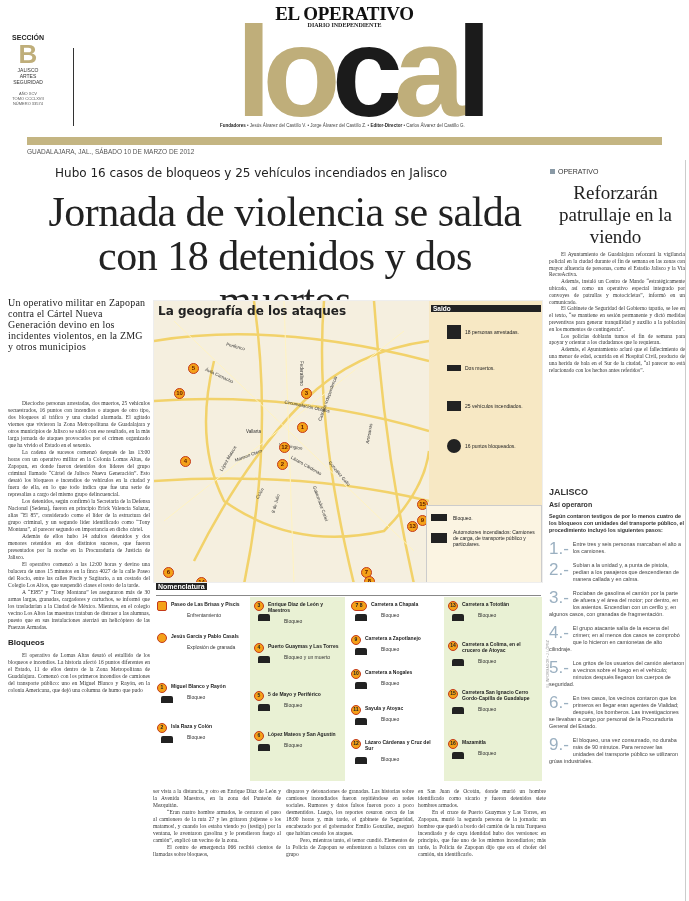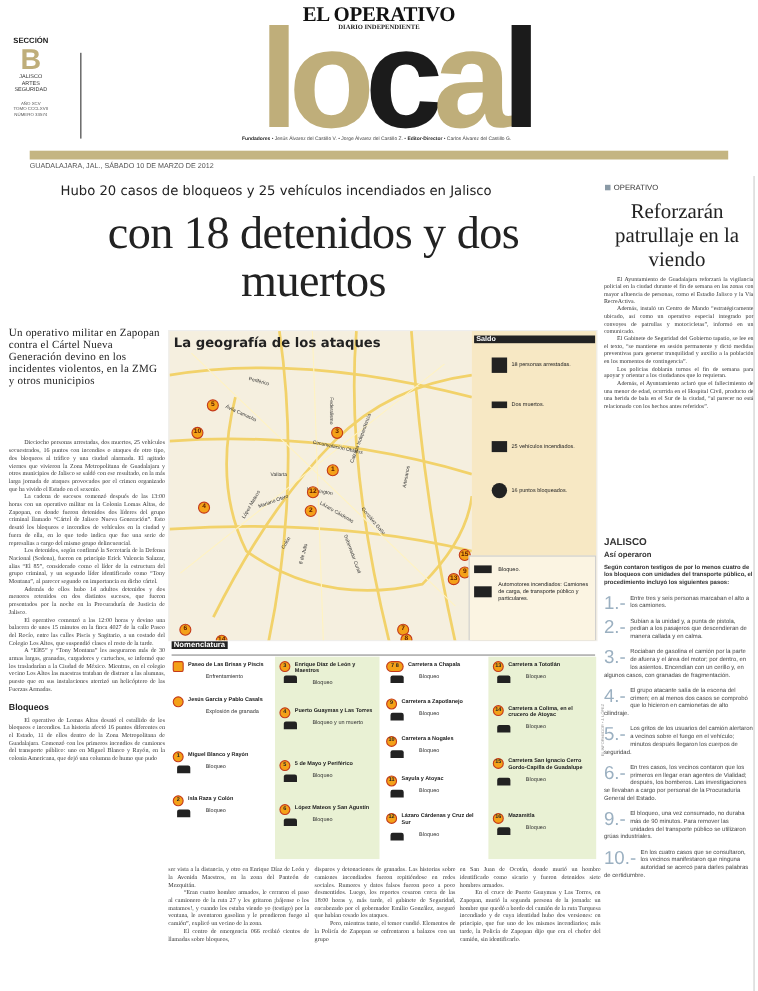--- a/index.html
+++ b/index.html
@@ -81,22 +81,23 @@
     <div>TOMO CCCLXVII</div>
     <div>NÚMERO 33574</div>
   </div>
 </div>
 <div class="abs vline"></div>
 
 <div class="abs founders"><b>Fundadores</b><span> • Jesús Álvarez del Castillo V. • Jorge Álvarez del Castillo Z. • </span><b>Editor-Director</b><span> • Carlos Álvarez del Castillo G.</span></div>
 <div class="abs goldbar"></div>
 <div class="abs dateline">GUADALAJARA, JAL., SÁBADO 10 DE MARZO DE 2012</div>
 
-<div class="abs kicker">Hubo 20 casos de bloqueos y 25 vehículos incendiados en Jalisco</div>
+<div class="abs kicker">Hubo 16 casos de bloqueos y 25 vehículos incendiados en Jalisco</div>
 <div class="abs headline">
+  <div>Jornada de violencia se salda</div>
   <div>con 18 detenidos y dos muertos</div>
 </div>
 <div class="abs subhead">Un operativo militar en Zapopan contra el Cártel Nueva Generación devino en los incidentes violentos, en la ZMG y otros municipios</div>
 
 <div class="abs col col1">
   <p>Dieciocho personas arrestadas, dos muertos, 25 vehículos secuestrados, 16 puntos con incendios o ataques de otro tipo, dos bloqueos al tráfico y una ciudad alarmada. El agitado viernes que vivieron la Zona Metropolitana de Guadalajara y otros municipios de Jalisco se saldó con ese resultado, en la más larga jornada de ataques provocados por el crimen organizado que ha vivido el Estado en el sexenio.</p>
   <p>La cadena de sucesos comenzó después de las 13:00 horas con un operativo militar en la Colonia Lomas Altas, de Zapopan, en donde fueron detenidos dos líderes del grupo criminal llamado “Cártel de Jalisco Nueva Generación”. Esto desató los bloqueos e incendios de vehículos en la ciudad y fuera de ella, en lo que todo indica que fue una serie de represalias a cargo del mismo grupo delincuencial.</p>
   <p>Los detenidos, según confirmó la Secretaría de la Defensa Nacional (Sedena), fueron en principio Erick Valencia Salazar, alias “El 85”, considerado como el líder de la estructura del grupo criminal, y un segundo líder identificado como “Tony Montana”, al parecer segundo en importancia en dicho cártel.</p>
   <p>Además de ellos hubo 14 adultos detenidos y dos menores retenidos en dos distintos sucesos, que fueron presentados por la noche en la Procuraduría de Justicia de Jalisco.</p>
   <p>El operativo comenzó a las 12:00 horas y devino una balacera de unos 15 minutos en la finca 4027 de la calle Paseo del Rocío, entre las calles Piscis y Sagitario, a un costado del Colegio Los Altos, que suspendió clases el resto de la tarde.</p>
@@ -329,15 +330,14 @@
   <div class="t1">JALISCO</div>
   <div class="t2">Así operaron</div>
   <div class="intro">Según contaron testigos de por lo menos cuatro de los bloqueos con unidades del transporte público, el procedimiento incluyó los siguientes pasos:</div>
   <div class="step"><span class="num">1.-</span><span>Entre tres y seis personas marcaban el alto a los camiones.</span></div>
   <div class="step"><span class="num">2.-</span><span>Subían a la unidad y, a punta de pistola, pedían a los pasajeros que descendieran de manera callada y en calma.</span></div>
   <div class="step"><span class="num">3.-</span><span>Rociaban de gasolina el camión por la parte de afuera y el área del motor; por dentro, en los asientos. Encendían con un cerillo y, en algunos casos, con granadas de fragmentación.</span></div>
   <div class="step"><span class="num">4.-</span><span>El grupo atacante salía de la escena del crimen; en al menos dos casos se comprobó que lo hicieron en camionetas de alto cilindraje.</span></div>
   <div class="step"><span class="num">5.-</span><span>Los gritos de los usuarios del camión alertaron a vecinos sobre el fuego en el vehículo; minutos después llegaron los cuerpos de seguridad.</span></div>
   <div class="step"><span class="num">6.-</span><span>En tres casos, los vecinos contaron que los primeros en llegar eran agentes de Vialidad; después, los bomberos. Las investigaciones se llevaban a cargo por personal de la Procuraduría General del Estado.</span></div>
   <div class="step"><span class="num">9.-</span><span>El bloqueo, una vez consumado, no duraba más de 90 minutos. Para remover las unidades del transporte público se utilizaron grúas industriales.</span></div>
-  <div class="step"><span class="num">10.-</span><span>En los cuatro casos que se consultaron, los vecinos manifestaron que ninguna autoridad se acercó para darles palabras de certidumbre.</span></div>
 </div>
 <div class="abs sep-right"></div>
 
 </body></html>

